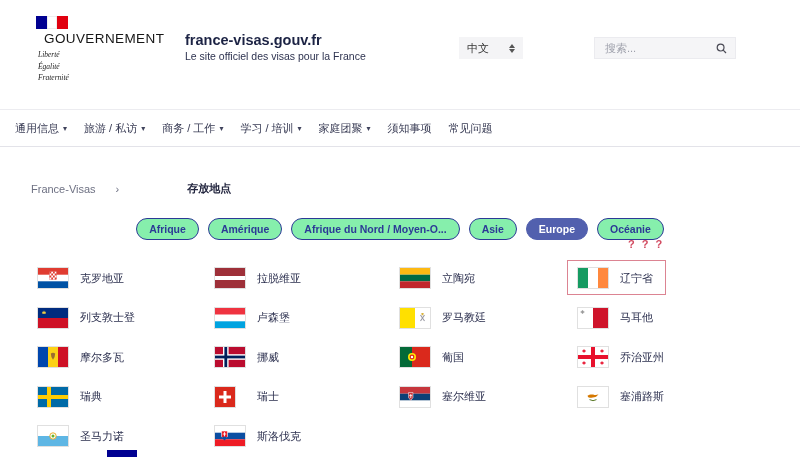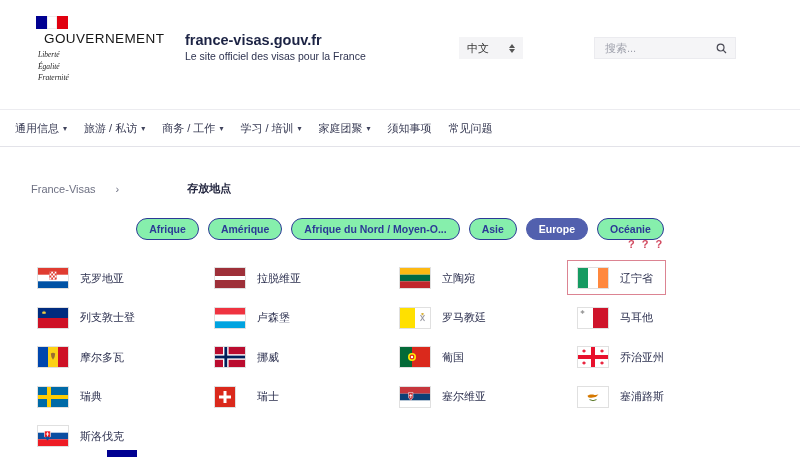--- a/index.html
+++ b/index.html
@@ -326,20 +326,31 @@
             <rect width="30" height="20" fill="#fff"></rect>
             <path d="M9.5 8.8 c2 -1.6 5 -1.4 7 -0.9 c1.5 0.3 3 -0.2 4 -0.6 l-1.8 2 c-2.5 1.6 -6 1.8 -8.5 0.9 z" fill="#D57800"></path>
             <path d="M11.5 12.6 q3.5 2.2 7 0" stroke="#5B7A29" stroke-width="1" fill="none"></path>
           </svg>
         </span>
         <span class="cname">塞浦路斯</span>
       </div>
       <div class="country">
         <span class="flag">
           <svg width="30" height="20" viewBox="0 0 30 20">
+            <rect width="30" height="10" fill="#fff"></rect>
+            <rect y="10" width="30" height="10" fill="#5EB6E4"></rect>
+            <circle cx="15" cy="10" r="3.2" fill="#fff" stroke="#E7A614" stroke-width="0.9"></circle>
+            <circle cx="15" cy="10" r="1.5" fill="#65B32E"></circle>
+          </svg>
+        </span>
+        <span class="cname">圣马力诺</span>
+      </div>
+      <div class="country">
+        <span class="flag">
+          <svg width="30" height="20" viewBox="0 0 30 20">
             <rect width="30" height="6.7" fill="#fff"></rect>
             <rect y="6.7" width="30" height="6.6" fill="#0B4EA2"></rect>
             <rect y="13.3" width="30" height="6.7" fill="#EE1C25"></rect>
             <path d="M6.5 5 h6 v5.5 l-3 3.2 -3 -3.2 z" fill="#EE1C25" stroke="#fff" stroke-width="0.6"></path>
             <path d="M9.5 6.2 v4.4 M7.8 8 h3.4" stroke="#fff" stroke-width="0.9"></path>
             <path d="M7.2 11.3 q2.3 -1.8 4.6 0 l0 0.9 -2.3 2.3 -2.3 -2.3 z" fill="#0B4EA2"></path>
           </svg>
         </span>
         <span class="cname">斯洛伐克</span>
       </div>

